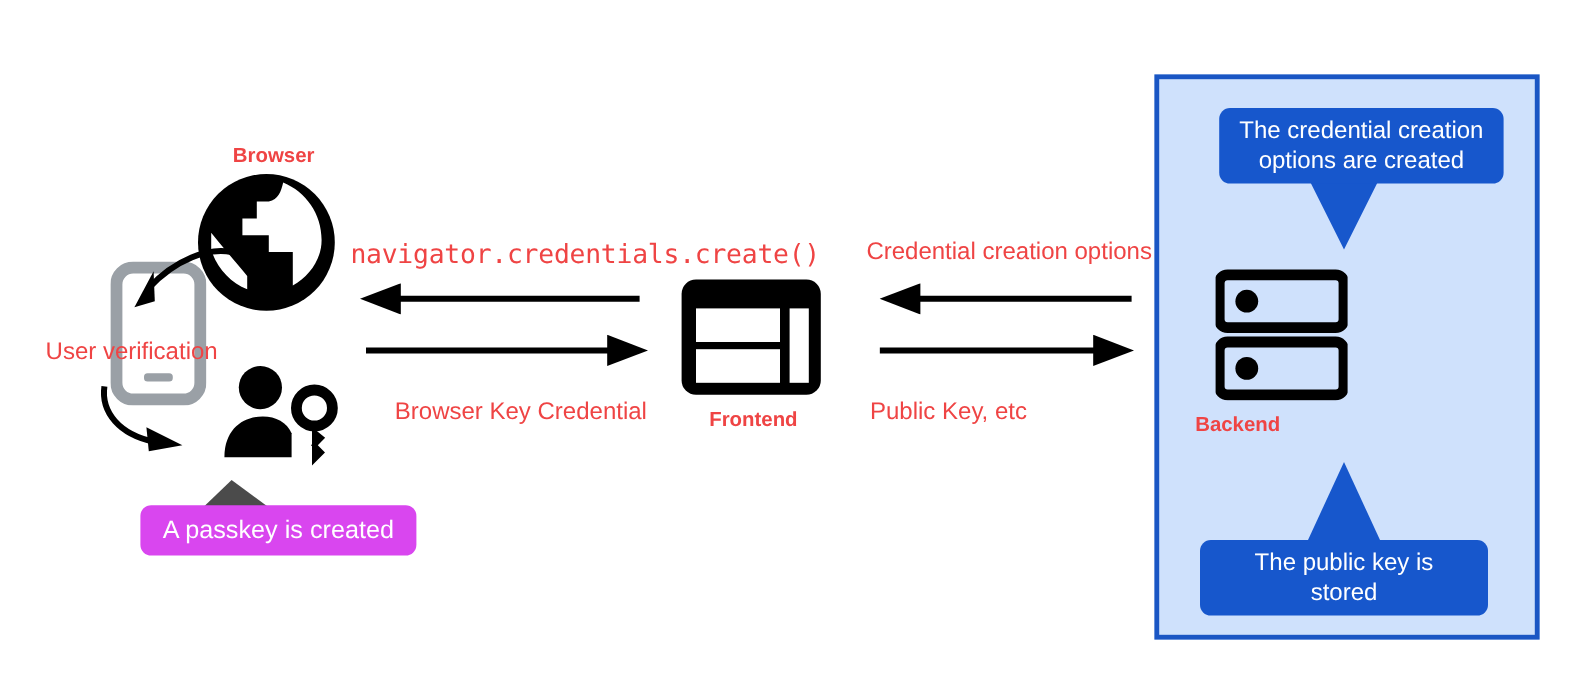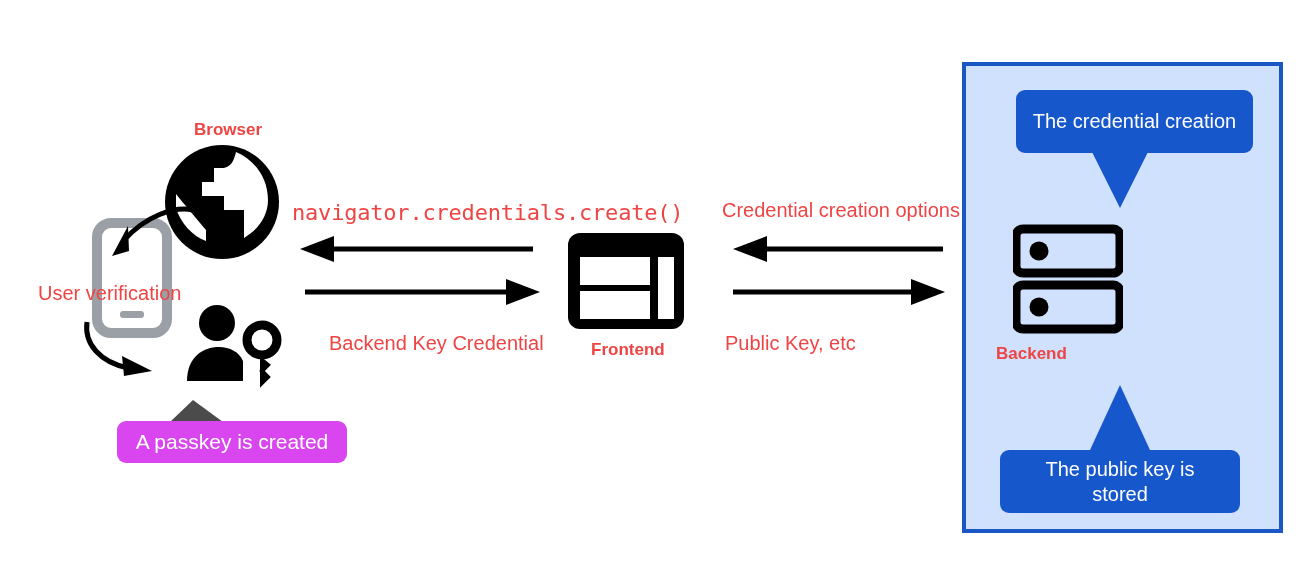--- a/index.html
+++ b/index.html
@@ -106,20 +106,21 @@
 
 <div class="stage">
 
   <div class="backend-panel"></div>
 
   <div class="tri tri-down" style="left:1090px; top:148px;"></div>
 
   <div class="callout-blue" style="left:1000px; top:90px; width:237px; height:63px;margin-left:16px;">
     <div>
       <div>The credential creation</div>
+      <div>options are created</div>
     </div>
   </div>
 
   <div class="icon-wrap" style="left:1013px; top:224px; width:110px; height:110px;">
     <svg width="110" height="110" viewBox="0 0 110 110" xmlns="http://www.w3.org/2000/svg">
       <rect x="3" y="5" width="104" height="44" rx="7" ry="7" fill="none" stroke="#000000" stroke-width="9"></rect>
       <circle cx="26" cy="27" r="9.5" fill="#000000"></circle>
       <rect x="3" y="61" width="104" height="44" rx="7" ry="7" fill="none" stroke="#000000" stroke-width="9"></rect>
       <circle cx="26" cy="83" r="9.5" fill="#000000"></circle>
     </svg>
@@ -202,21 +203,21 @@
     </svg>
   </div>
 
   <div class="icon-wrap" style="left:305px; top:279px; width:235px; height:26px;">
     <svg width="235" height="26" viewBox="0 0 235 26" xmlns="http://www.w3.org/2000/svg">
       <line x1="0" y1="13" x2="203" y2="13" stroke="#000000" stroke-width="5"></line>
       <polygon points="235,13 201,0 201,26" fill="#000000"></polygon>
     </svg>
   </div>
 
-  <div class="label" style="left:329px; top:331px; font-size:20px;">Backend Key Credential</div>
+  <div class="label" style="left:329px; top:331px; font-size:20px;">Browser Key Credential</div>
 
   <div class="label" style="left:722px; top:198px; font-size:20px;">Credential creation options</div>
 
   <div class="icon-wrap" style="left:733px; top:236px; width:212px; height:26px;">
     <svg width="212" height="26" viewBox="0 0 212 26" xmlns="http://www.w3.org/2000/svg">
       <line x1="32" y1="13" x2="210" y2="13" stroke="#000000" stroke-width="5"></line>
       <polygon points="0,13 34,0 34,26" fill="#000000"></polygon>
     </svg>
   </div>
 

